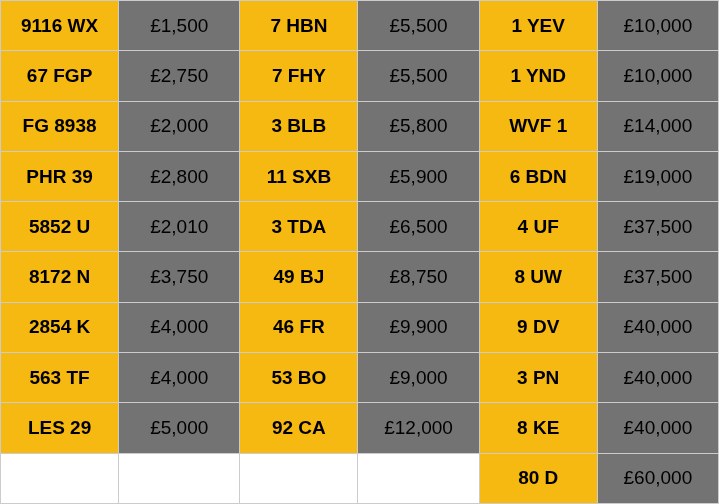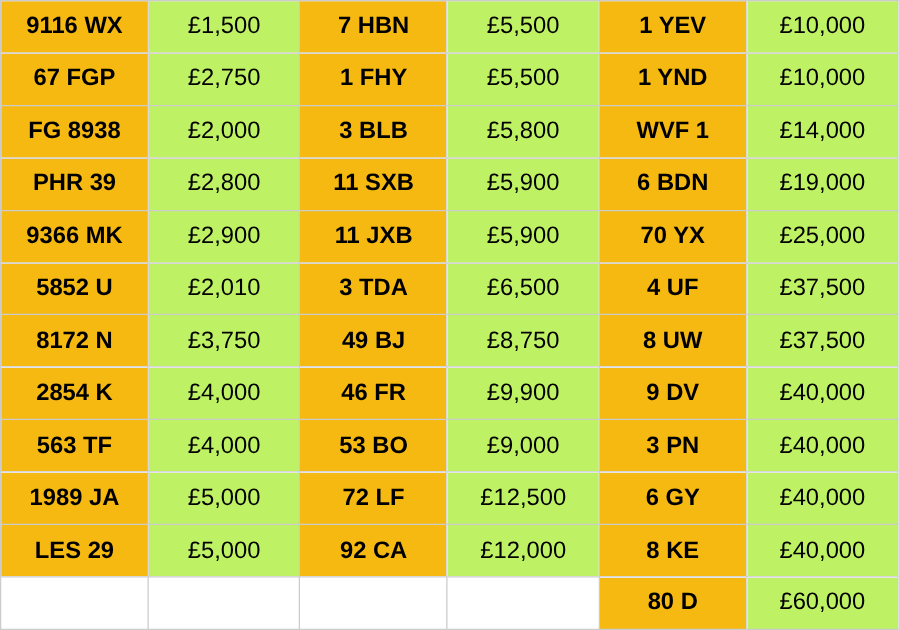--- a/index.html
+++ b/index.html
@@ -32,21 +32,21 @@
     background: #ffffff;
     overflow: hidden;
     white-space: nowrap;
   }
   table.plates td.plate {
     background: #f5b911;
     font-weight: bold;
     text-align: center;
   }
   table.plates td.price {
-    background: #bef264;
+    background: #737373;
     font-weight: normal;
   }
   table.plates td.empty {
     background: #ffffff;
   }
 </style>
 </head>
 <body>
 
 <table class="plates">
@@ -63,48 +63,40 @@
         <td class="plate">9116 WX</td>
         <td class="price">£1,500</td>
         <td class="plate">7 HBN</td>
         <td class="price">£5,500</td>
         <td class="plate">1 YEV</td>
         <td class="price">£10,000</td>
       </tr>
       <tr>
         <td class="plate">67 FGP</td>
         <td class="price">£2,750</td>
-        <td class="plate">1 FHY</td>
+        <td class="plate">7 FHY</td>
         <td class="price">£5,500</td>
         <td class="plate">1 YND</td>
         <td class="price">£10,000</td>
       </tr>
       <tr>
         <td class="plate">FG 8938</td>
         <td class="price">£2,000</td>
         <td class="plate">3 BLB</td>
         <td class="price">£5,800</td>
         <td class="plate">WVF 1</td>
         <td class="price">£14,000</td>
       </tr>
       <tr>
         <td class="plate">PHR 39</td>
         <td class="price">£2,800</td>
         <td class="plate">11 SXB</td>
         <td class="price">£5,900</td>
         <td class="plate">6 BDN</td>
         <td class="price">£19,000</td>
-      </tr>
-      <tr>
-        <td class="plate">9366 MK</td>
-        <td class="price">£2,900</td>
-        <td class="plate">11 JXB</td>
-        <td class="price">£5,900</td>
-        <td class="plate">70 YX</td>
-        <td class="price">£25,000</td>
       </tr>
       <tr>
         <td class="plate">5852 U</td>
         <td class="price">£2,010</td>
         <td class="plate">3 TDA</td>
         <td class="price">£6,500</td>
         <td class="plate">4 UF</td>
         <td class="price">£37,500</td>
       </tr>
       <tr>
@@ -125,28 +117,20 @@
       </tr>
       <tr>
         <td class="plate">563 TF</td>
         <td class="price">£4,000</td>
         <td class="plate">53 BO</td>
         <td class="price">£9,000</td>
         <td class="plate">3 PN</td>
         <td class="price">£40,000</td>
       </tr>
       <tr>
-        <td class="plate">1989 JA</td>
-        <td class="price">£5,000</td>
-        <td class="plate">72 LF</td>
-        <td class="price">£12,500</td>
-        <td class="plate">6 GY</td>
-        <td class="price">£40,000</td>
-      </tr>
-      <tr>
         <td class="plate">LES 29</td>
         <td class="price">£5,000</td>
         <td class="plate">92 CA</td>
         <td class="price">£12,000</td>
         <td class="plate">8 KE</td>
         <td class="price">£40,000</td>
       </tr>
       <tr>
         <td class="empty"></td>
         <td class="empty"></td>

